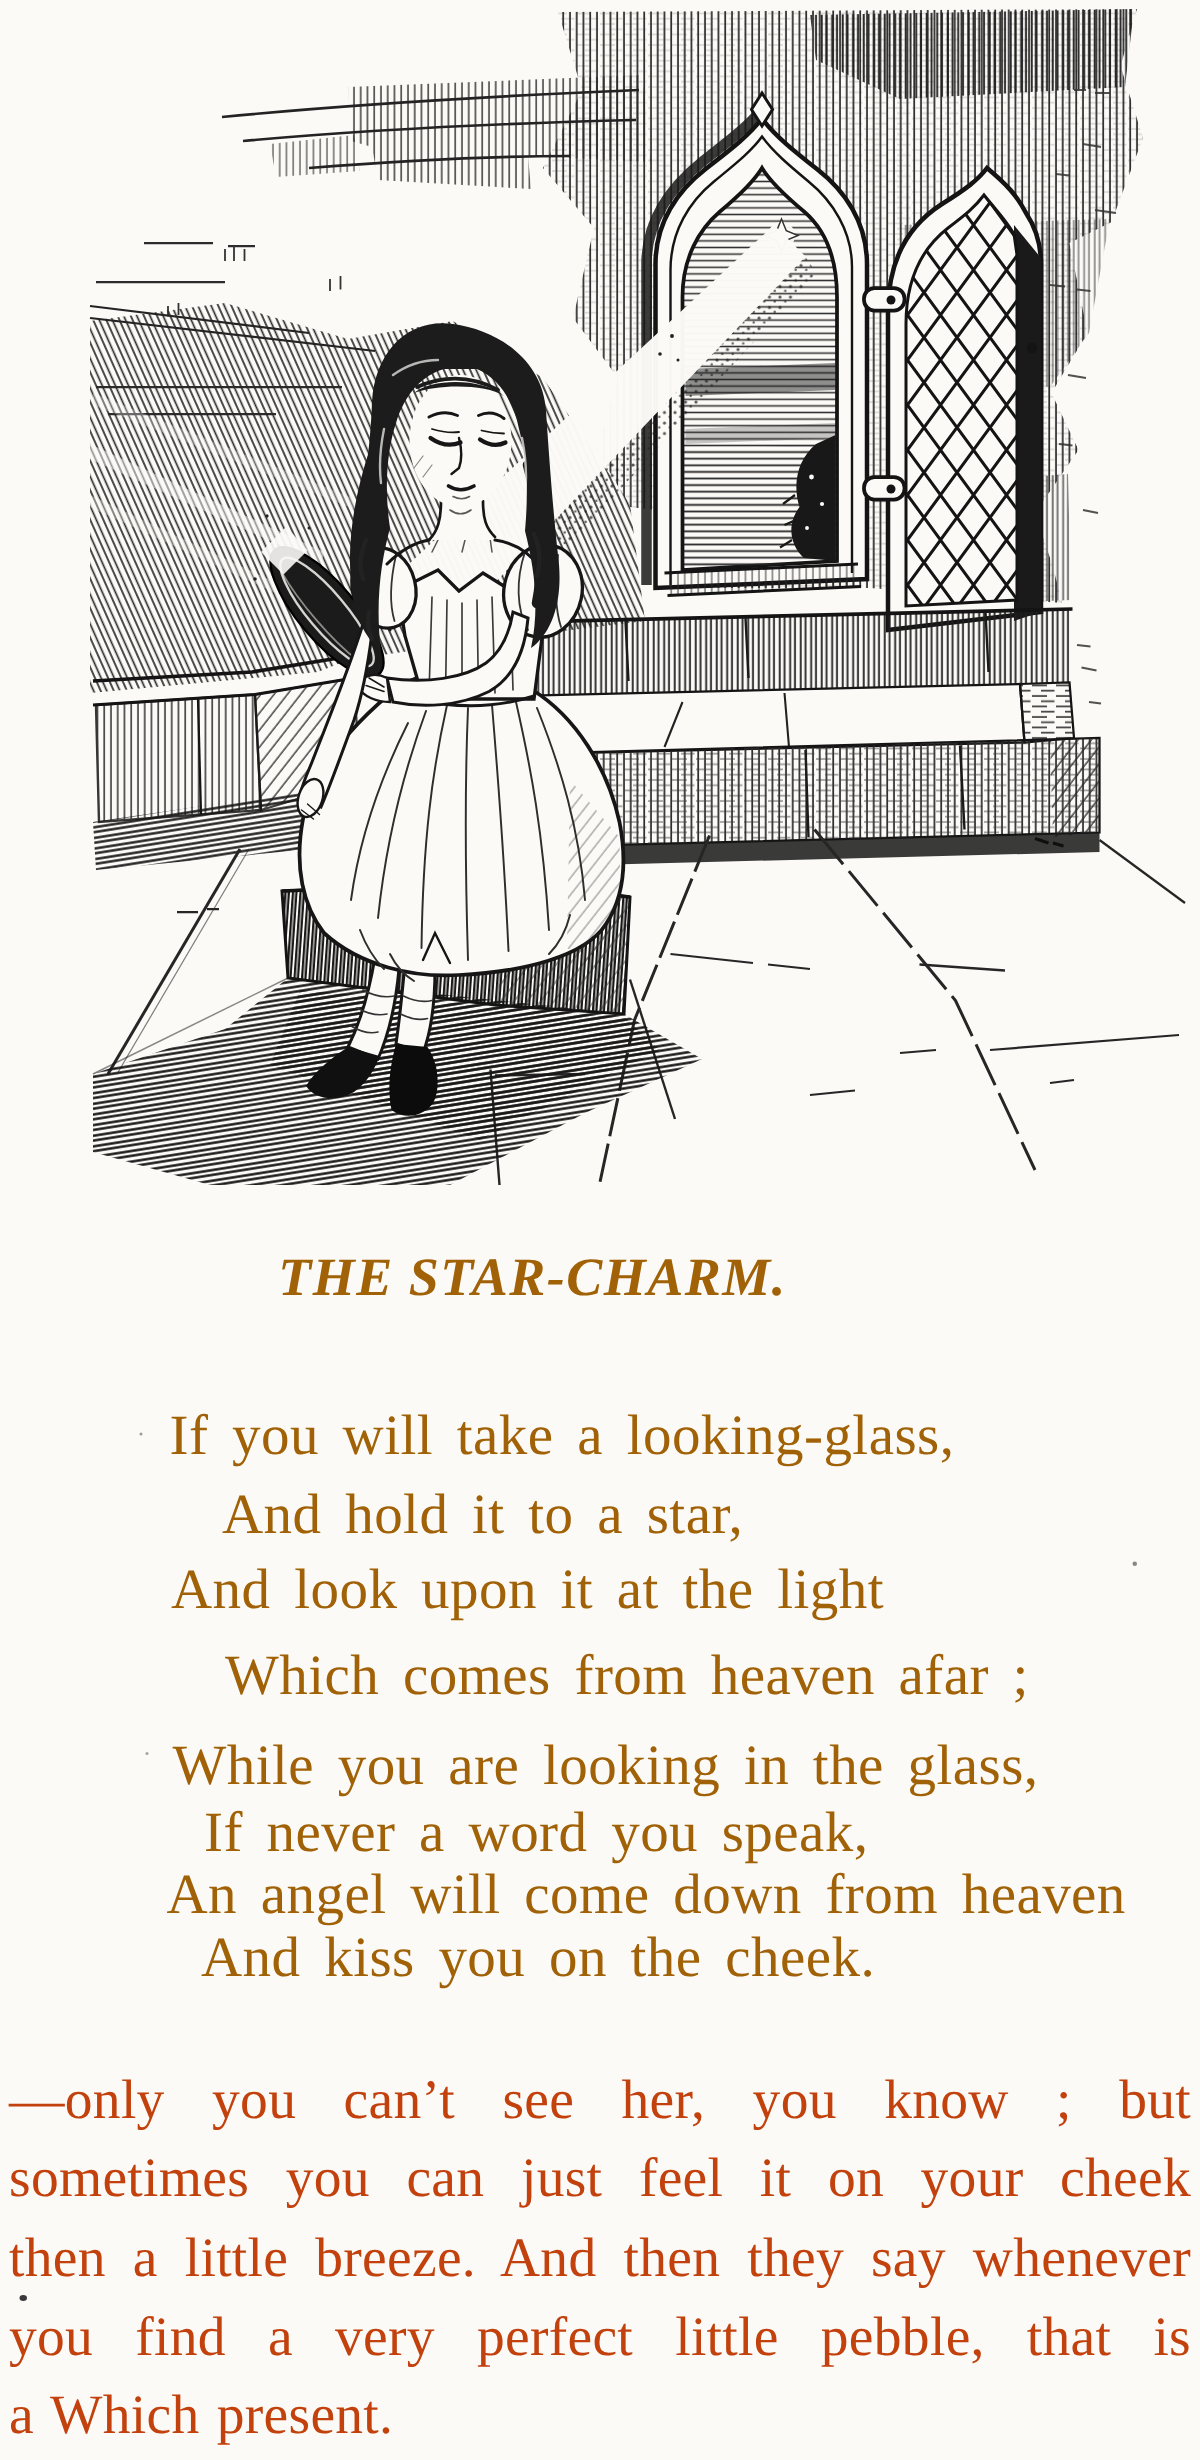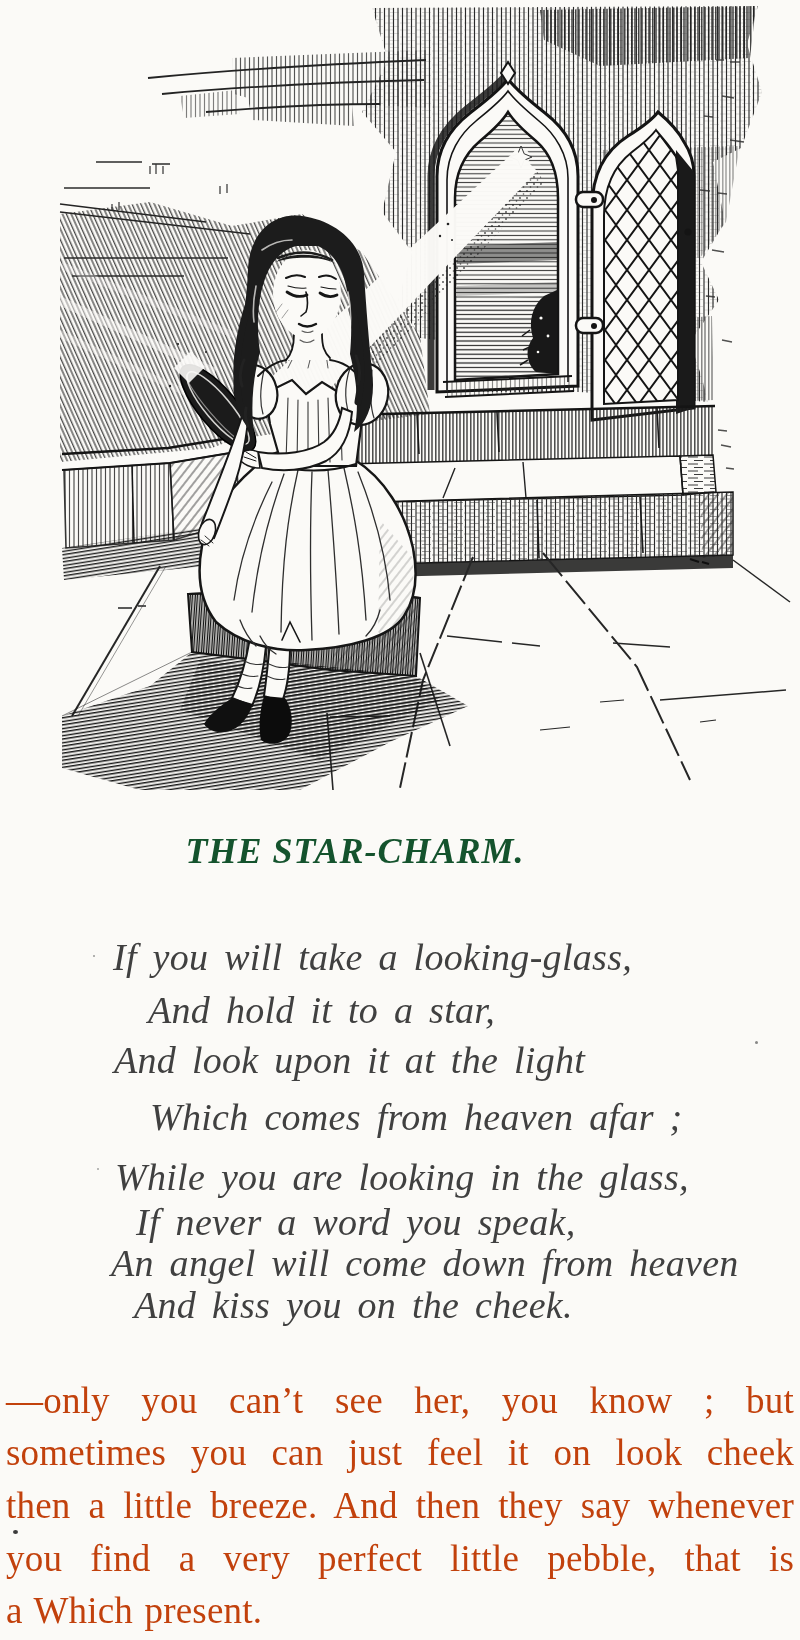--- a/index.html
+++ b/index.html
@@ -5,25 +5,25 @@
   html,body{margin:0;padding:0;background:#fbfaf7;}
   .page{
     position:relative;width:800px;height:1640px;background:#fbfaf7;
     font-family:"Liberation Serif","DejaVu Serif",serif;color:#1a1a1a;overflow:hidden;
   }
   .illus{position:absolute;left:0;top:0;width:800px;height:800px;margin:0;}
   .illus svg{display:block;}
   .title{
     position:absolute;top:830px;left:40px;width:630px;margin:0;
     text-align:center;font-style:italic;font-weight:bold;font-size:36px;
-    letter-spacing:1px;white-space:nowrap;color:#14532d;
+    letter-spacing:1px;white-space:nowrap;color:#a16207;
   }
   .poem-line{
-    position:absolute;margin:0;font-style:italic;font-size:38px;line-height:1;
-    word-spacing:6px;letter-spacing:.3px;white-space:nowrap;color:#404040;
+    position:absolute;margin:0;font-size:38px;line-height:1;
+    word-spacing:6px;letter-spacing:.3px;white-space:nowrap;color:#a16207;
   }
   .prose-line{
     position:absolute;left:6px;width:788px;margin:0;font-size:37px;line-height:1;
     word-spacing:2px;letter-spacing:.2px;color:#c2410c;
     text-align:justify;text-align-last:justify;
   }
   .prose-line.last{text-align-last:left;}
   .speck{position:absolute;background:#3a3a3a;border-radius:50%;}
 </style>
 </head>
@@ -275,21 +275,21 @@
     <p class="poem-line" style="top:1041px;left:114px">And look upon it at the light</p>
     <p class="poem-line" style="top:1098px;left:150px">Which comes from heaven afar ;</p>
     <p class="poem-line" style="top:1158px;left:115px">While you are looking in the glass,</p>
     <p class="poem-line" style="top:1203px;left:136px">If never a word you speak,</p>
     <p class="poem-line" style="top:1244px;left:111px">An angel will come down from heaven</p>
     <p class="poem-line" style="top:1286px;left:134px">And kiss you on the cheek.</p>
   </div>
 
   <div>
     <p class="prose-line" style="top:1382px">—only you can’t see her, you know ; but</p>
-    <p class="prose-line" style="top:1434px">sometimes you can just feel it on look cheek</p>
+    <p class="prose-line" style="top:1434px">sometimes you can just feel it on your cheek</p>
     <p class="prose-line" style="top:1487px">then a little breeze. And then they say whenever</p>
     <p class="prose-line" style="top:1540px">you find a very perfect little pebble, that is</p>
     <p class="prose-line last" style="top:1592px">a Which present.</p>
   </div>
 
   <span class="speck" style="left:13px;top:1530px;width:5px;height:4px"></span>
   <span class="speck" style="left:755px;top:1041px;width:3px;height:3px;opacity:.6"></span>
   <span class="speck" style="left:93px;top:955px;width:2px;height:2px;opacity:.5"></span>
   <span class="speck" style="left:97px;top:1168px;width:2px;height:2px;opacity:.45"></span>
 

